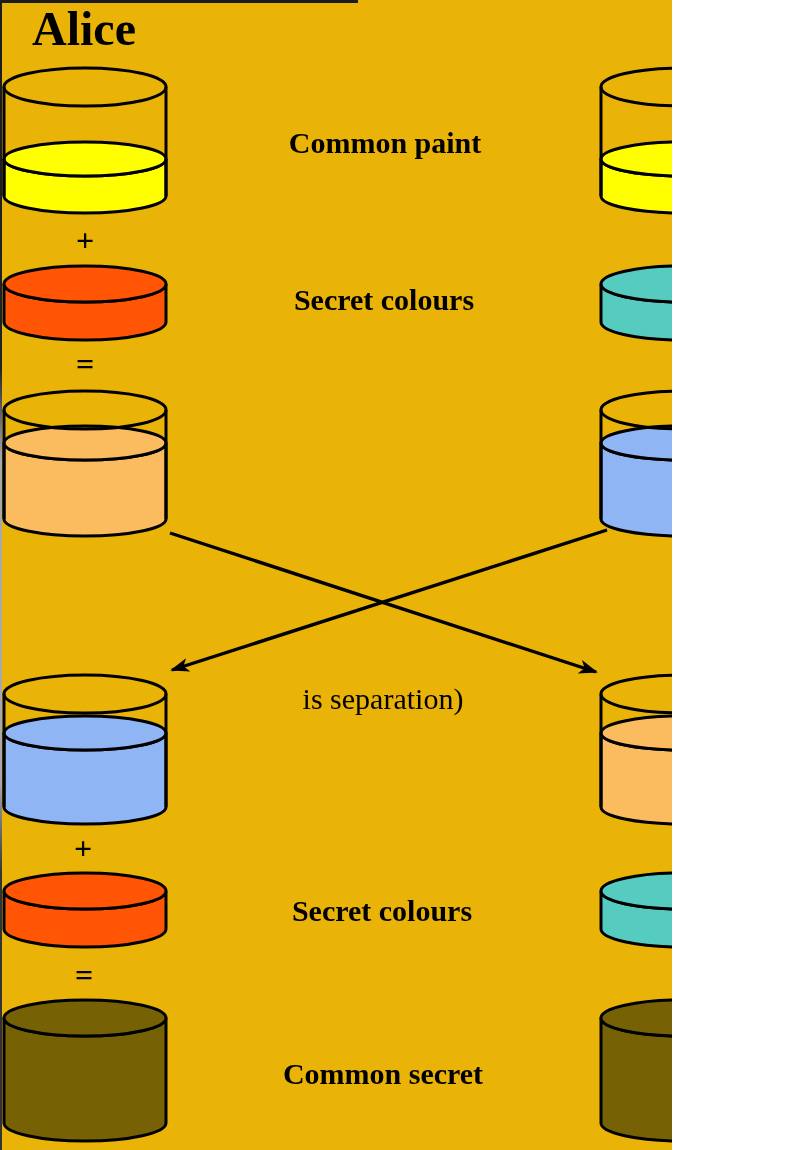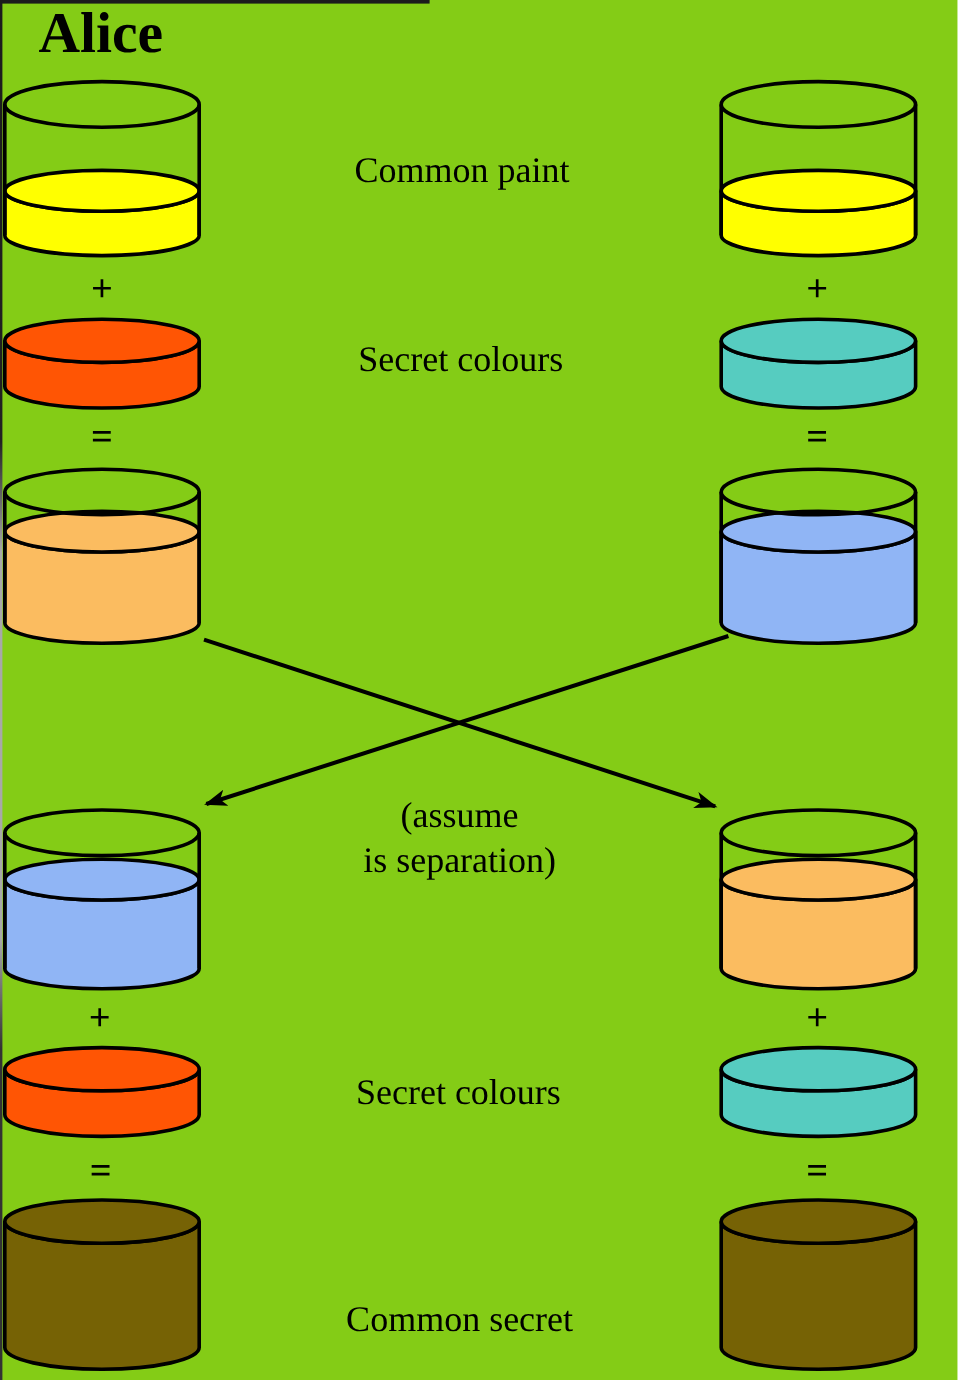--- a/index.html
+++ b/index.html
@@ -1,23 +1,23 @@
 <!DOCTYPE html>
 <html><head>
 <meta charset="utf-8">
 <style>
   html,body { margin:0; padding:0; background:#ffffff; }
   #canvas {
-    position:relative; width:798px; height:1150px; overflow:hidden;
-    background:#84cc16; font-family:"Liberation Serif","DejaVu Serif",serif; color:#000;
+    position:relative; width:672px; height:1150px; overflow:hidden;
+    background:#eab308; font-family:"Liberation Serif","DejaVu Serif",serif; color:#000;
   }
   .abs { position:absolute; }
   .center { transform:translate(-50%,-50%); white-space:nowrap; }
   .title { font-size:48px; font-weight:bold; }
-  .seclabel { font-size:30px; font-weight:normal; }
+  .seclabel { font-size:30px; font-weight:bold; }
   .op { font-size:32px; font-weight:bold; }
   .note { font-size:30px; font-weight:normal; text-align:center; line-height:38px; }
   svg.shape { position:absolute; overflow:visible; }
   .ol { stroke:#000; stroke-width:3; }
   #scan-top { position:absolute; left:0; top:0; width:358px; height:3px; background:#1c1c1c; }
   #scan-left { position:absolute; left:0; top:0; width:2px; height:1150px;
     background:linear-gradient(180deg,#1c1c1c 0%,#222 32%,#a8a8a8 40%,#a8a8a8 68%,#333 76%,#333 100%); }
 </style>
 </head>
 <body>
@@ -75,21 +75,20 @@
   <svg class="shape" style="left:0; top:0;" width="798" height="1150" viewBox="0 0 798 1150">
     <defs>
       <marker id="ah" markerWidth="24" markerHeight="16" refX="17" refY="7" orient="auto" markerUnits="userSpaceOnUse">
         <path d="M0 0 L19 7 L0 14 L5 7 Z" fill="#000"></path>
       </marker>
     </defs>
     <path d="M170 533 L596 672" stroke="#000" stroke-width="3.4" fill="none" marker-end="url(#ah)"></path>
     <path d="M607 530 L172 670" stroke="#000" stroke-width="3.4" fill="none" marker-end="url(#ah)"></path>
   </svg>
   <div class="abs center note" style="left:383px; top:699px;">
-    <div>(assume</div>
     <div>is separation)</div>
   </div>
 
   <svg class="shape" style="left:0px; top:672px;" width="170" height="155" viewBox="0 0 170 155">
     <path class="ol" d="M4 61 A81 17 0 0 0 166 61 L166 135 A81 17 0 0 1 4 135 Z" fill="#90b5f5"></path>
     <ellipse class="ol" cx="85" cy="61" rx="81" ry="17" fill="#90b5f5"></ellipse>
     <ellipse class="ol" cx="85" cy="22" rx="81" ry="19" fill="none"></ellipse>
     <path class="ol" d="M4 22 L4 135 M166 22 L166 135" fill="none"></path>
   </svg>
   <svg class="shape" style="left:597px; top:672px;" width="170" height="155" viewBox="0 0 170 155">
@@ -116,15 +115,15 @@
   <div class="abs center op" style="left:681px; top:975px;">=</div>
 
   <svg class="shape" style="left:0px; top:998px;" width="170" height="150" viewBox="0 0 170 150">
     <path class="ol" d="M4 20 A81 18 0 0 0 166 20 L166 125 A81 18 0 0 1 4 125 Z" fill="#766205"></path>
     <ellipse class="ol" cx="85" cy="20" rx="81" ry="18" fill="#766205"></ellipse>
   </svg>
   <svg class="shape" style="left:597px; top:998px;" width="170" height="150" viewBox="0 0 170 150">
     <path class="ol" d="M4 20 A81 18 0 0 0 166 20 L166 125 A81 18 0 0 1 4 125 Z" fill="#766205"></path>
     <ellipse class="ol" cx="85" cy="20" rx="81" ry="18" fill="#766205"></ellipse>
   </svg>
-  <div class="abs center seclabel" style="left:383px; top:1100px;">Common secret</div>
+  <div class="abs center seclabel" style="left:383px; top:1074px;">Common secret</div>
 
 </div>
 
 </body></html>

